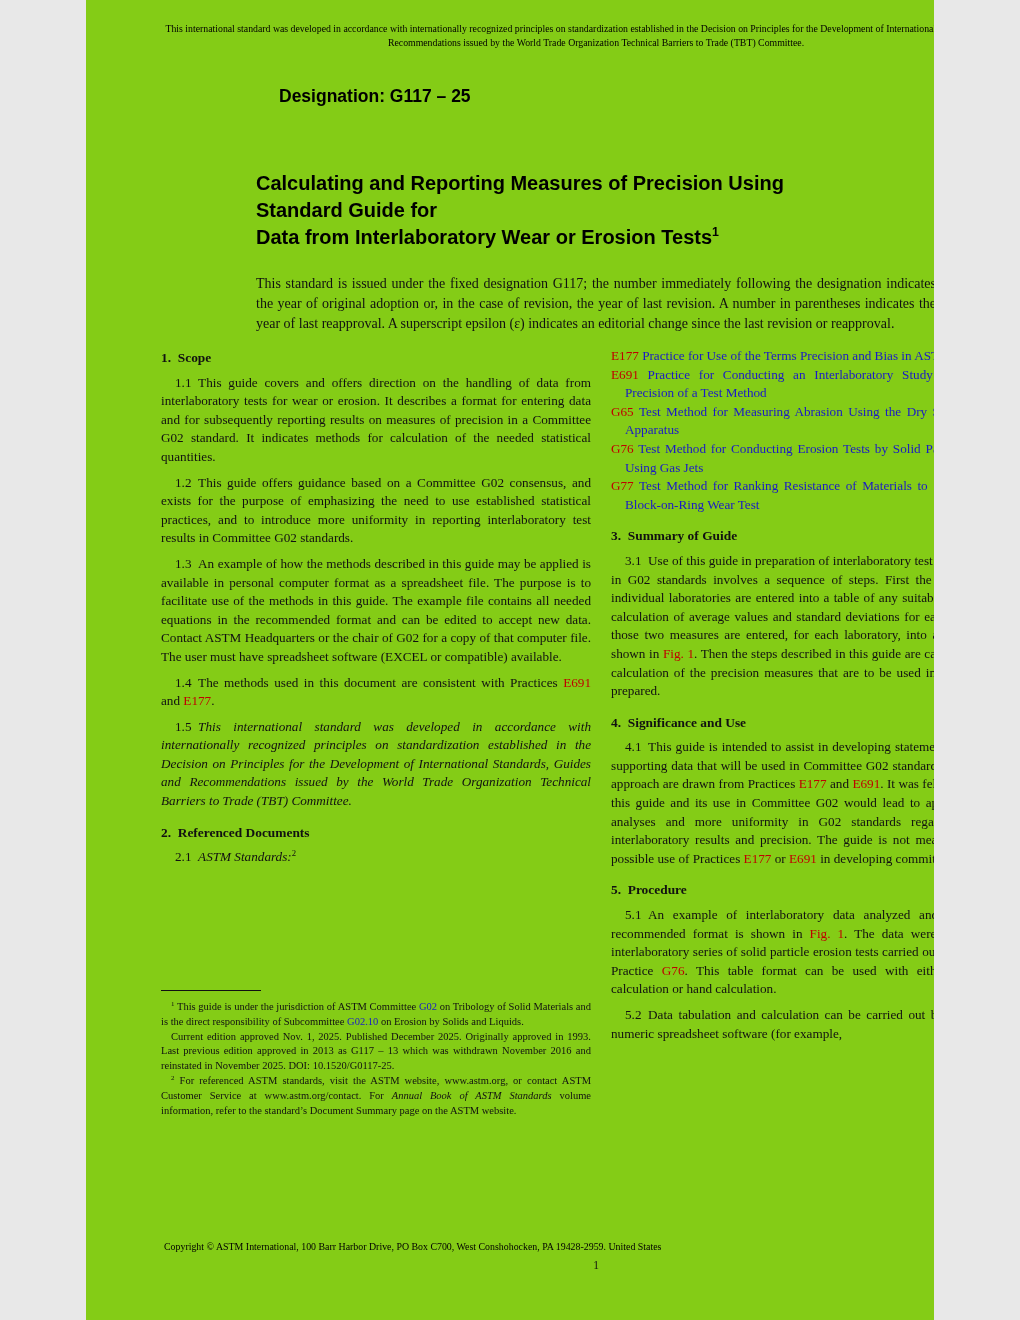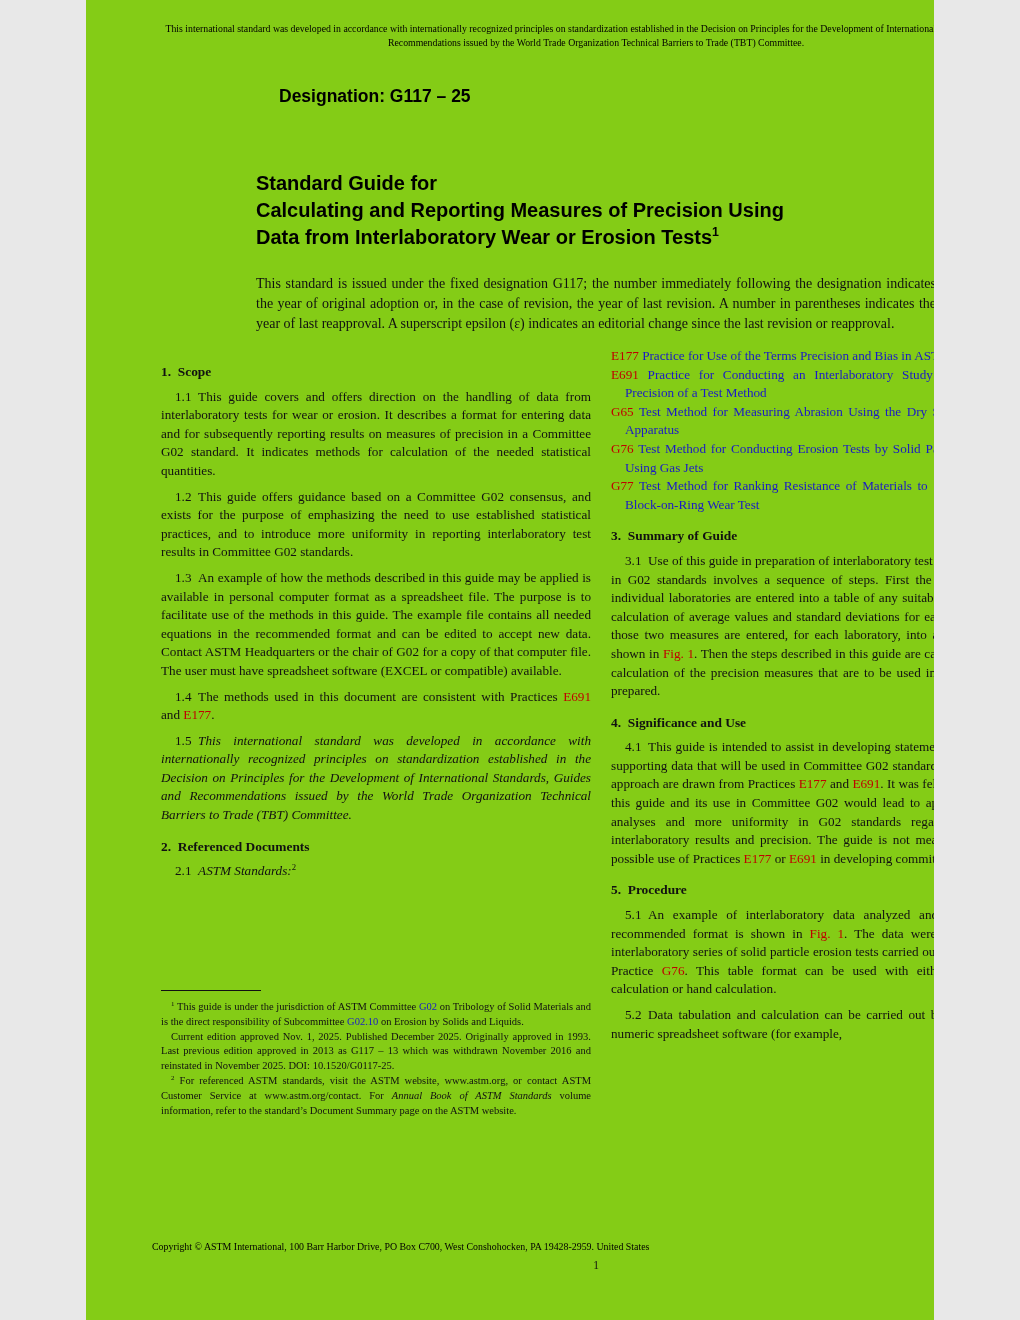--- a/index.html
+++ b/index.html
@@ -39,51 +39,51 @@
   
   .issued{
     position:absolute;left:170px;top:274px;width:680px;
     font-size:14px;line-height:20px;text-align:justify;
   }
   
   .col{position:absolute;top:347px;width:430px;font-size:13.2px;line-height:18.6px;text-align:justify;}
   .col-left{left:75px;}
   .col-right{left:525px;}
   .sec-h{font-weight:bold;font-size:13.4px;margin:13px 0 6px 0;text-align:left;}
-  .sec-h.first{margin-top:16px;}
+  .sec-h.first{margin-top:2px;}
   .para{margin:0 0 7px 0;text-indent:14px;}
   .ref-item{padding-left:14px;text-indent:-14px;margin:0;}
   .seg-i{font-style:italic;}
   .seg-r{color:var(--link-red);}
   .seg-b{color:var(--link-blue);}
   .seg-sup{font-size:66%;vertical-align:super;line-height:0;}
   
   .footnotes{
     position:absolute;left:75px;top:990px;width:430px;
     font-size:10.5px;line-height:14.8px;text-align:justify;
   }
   .fn-rule{width:100px;border-top:1.3px solid #111;margin-bottom:9px;}
   .fn-para{margin:0;text-indent:10px;}
   
-  .copyright{position:absolute;left:66px;top:1241px;font-size:9.9px;color:#000;}
+  .copyright{position:absolute;left:78px;top:1241px;font-size:9.9px;color:#000;}
   .pageno{position:absolute;left:0;top:1259px;width:1020px;text-align:center;font-size:11.5px;}
 </style>
 </head>
 <body>
 
 <div class="sheet">
 
   <div class="top-notice">This international standard was developed in accordance with internationally recognized principles on standardization established in the Decision on Principles for the Development of International Standards, Guides and Recommendations issued by the World Trade Organization Technical Barriers to Trade (TBT) Committee.</div>
 
 
   <div class="designation">Designation: G117 – 25</div>
 
   <div class="title-block">
+    <div>Calculating and Reporting Measures of Precision Using</div>
     <div>Standard Guide for</div>
-    <div>Calculating and Reporting Measures of Precision Using</div>
     <div><span>Data from Interlaboratory Wear or Erosion Tests</span><sup>1</sup></div>
   </div>
 
   <div class="issued">This standard is issued under the fixed designation G117; the number immediately following the designation indicates the year of original adoption or, in the case of revision, the year of last revision. A number in parentheses indicates the year of last reapproval. A superscript epsilon (ε) indicates an editorial change since the last revision or reapproval.</div>
 
   <div class="col col-left">
     <div class="sec-h first">1. Scope</div>
     <p class="para"><span>1.1 This guide covers and offers direction on the handling of data from interlaboratory tests for wear or erosion. It describes a format for entering data and for subsequently reporting results on measures of precision in a Committee G02 standard. It indicates methods for calculation of the needed statistical quantities.</span></p>
     <p class="para"><span>1.2 This guide offers guidance based on a Committee G02 consensus, and exists for the purpose of emphasizing the need to use established statistical practices, and to introduce more uniformity in reporting interlaboratory test results in Committee G02 standards.</span></p>
     <p class="para"><span>1.3 An example of how the methods described in this guide may be applied is available in personal computer format as a spreadsheet file. The purpose is to facilitate use of the methods in this guide. The example file contains all needed equations in the recommended format and can be edited to accept new data. Contact ASTM Headquarters or the chair of G02 for a copy of that computer file. The user must have spreadsheet software (EXCEL or compatible) available.</span></p>

